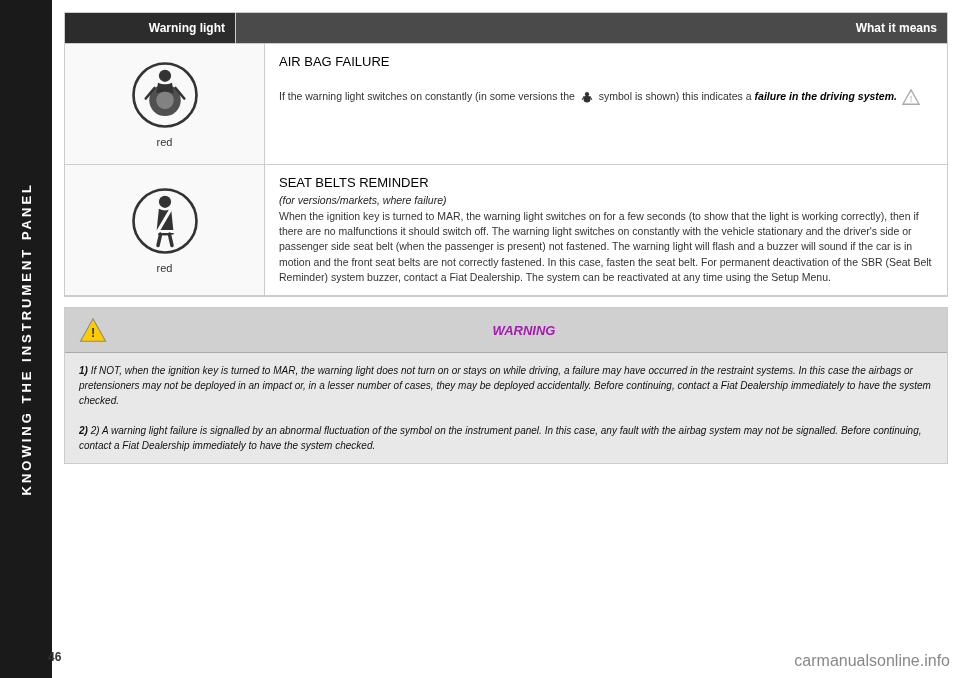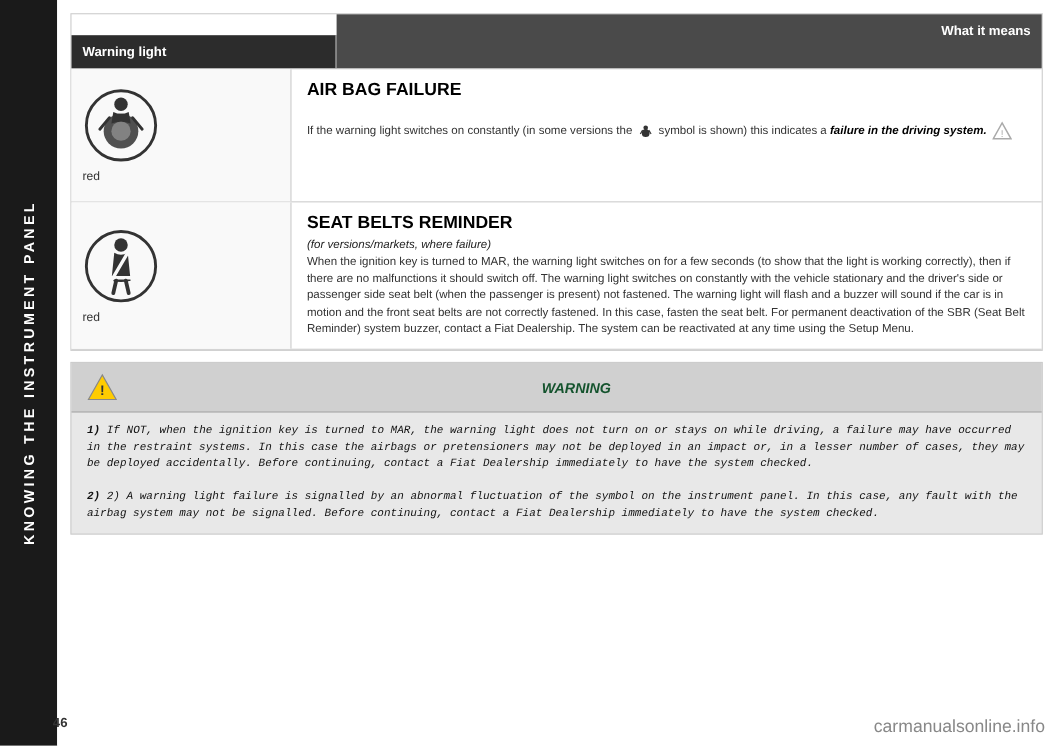--- a/index.html
+++ b/index.html
@@ -51,30 +51,29 @@
       width: 100%;
       margin-bottom: 10px;
     }
 
     .table-header {
       display: flex;
       border-bottom: 1px solid #cccccc;
     }
 
     .th-warning {
-      width: 241px;
+      width: 171px;
       background: #2c2c2c;
       color: #ffffff;
-      text-align: left;
+      text-align: right;
       font-weight: bold;
       font-size: 12px;
       padding: 8px 10px;
       border-right: 1px solid #cccccc;
       flex-shrink: 0;
-      margin-top: 19px;
     }
 
     .th-meaning {
       flex: 1;
       background: #4a4a4a;
       color: #ffffff;
       text-align: right;
       font-weight: bold;
       font-size: 12px;
       padding: 8px 10px;
@@ -84,21 +83,21 @@
     .table-row {
       display: flex;
       border-bottom: 1px solid #cccccc;
     }
 
     .icon-cell {
       width: 200px;
       flex-shrink: 0;
       display: flex;
       flex-direction: column;
-      align-items: flex-start;
+      align-items: center;
       justify-content: center;
       padding: 16px 10px;
       border-right: 1px solid #cccccc;
       background: #f9f9f9;
     }
 
     .icon-label {
       font-size: 11px;
       color: #333;
       margin-top: 6px;
@@ -108,22 +107,22 @@
       width: 70px;
       height: 70px;
     }
 
     .text-cell {
       flex: 1;
       padding: 10px 14px;
     }
 
     .section-title {
-      font-weight: bold;
-      font-size: 16px;
+      font-weight: normal;
+      font-size: 13px;
       margin-bottom: 4px;
       color: #000;
       text-transform: uppercase;
     }
 
     .section-sub {
       font-style: italic;
       font-size: 10.5px;
       margin-bottom: 3px;
       color: #222;
@@ -160,32 +159,31 @@
       width: 28px;
       height: 28px;
       margin-right: 8px;
       flex-shrink: 0;
     }
 
     .warning-title {
       font-weight: bold;
       font-size: 13px;
       font-style: italic;
-      color: #14532d;
+      color: #a21caf;
       flex: 1;
       text-align: center;
     }
 
     .warning-body {
       padding: 10px 14px;
       font-size: 10px;
       color: #111;
       line-height: 1.5;
       font-style: italic;
-      font-family: Liberation Mono, monospace;
     }
 
     .page-number {
       position: absolute;
       bottom: 14px;
       left: 48px;
       font-size: 12px;
       font-weight: bold;
       color: #333;
     }

